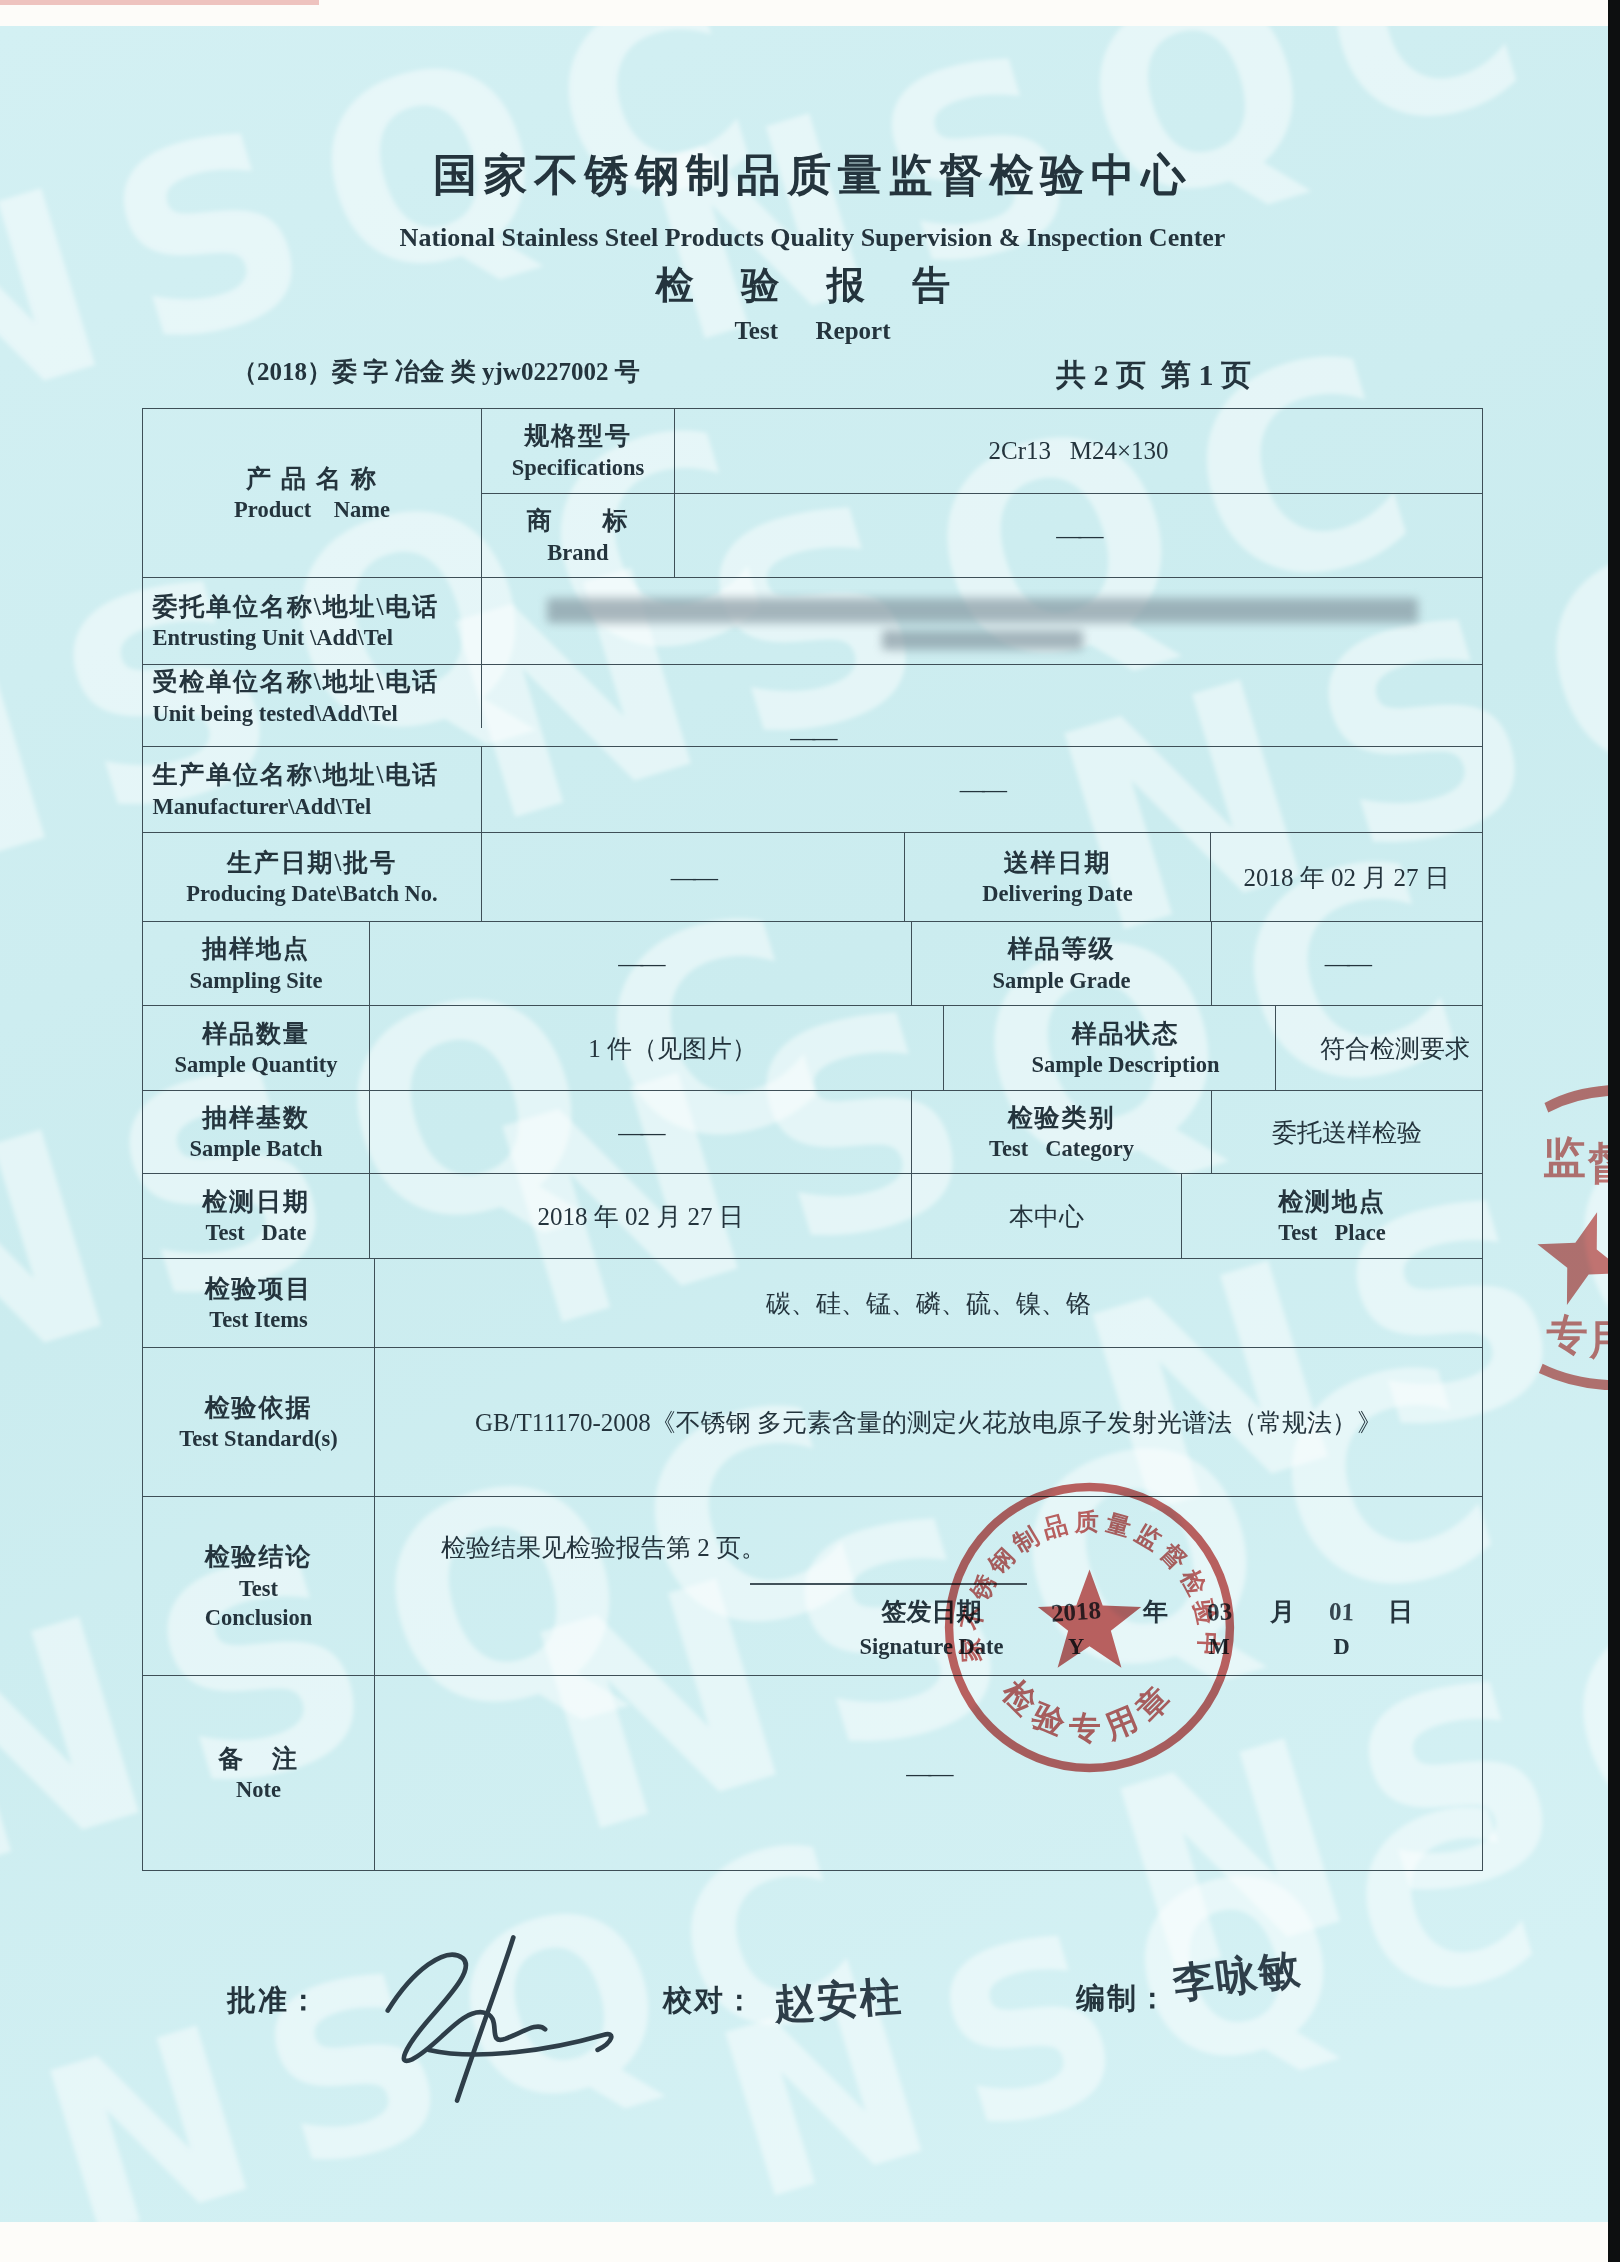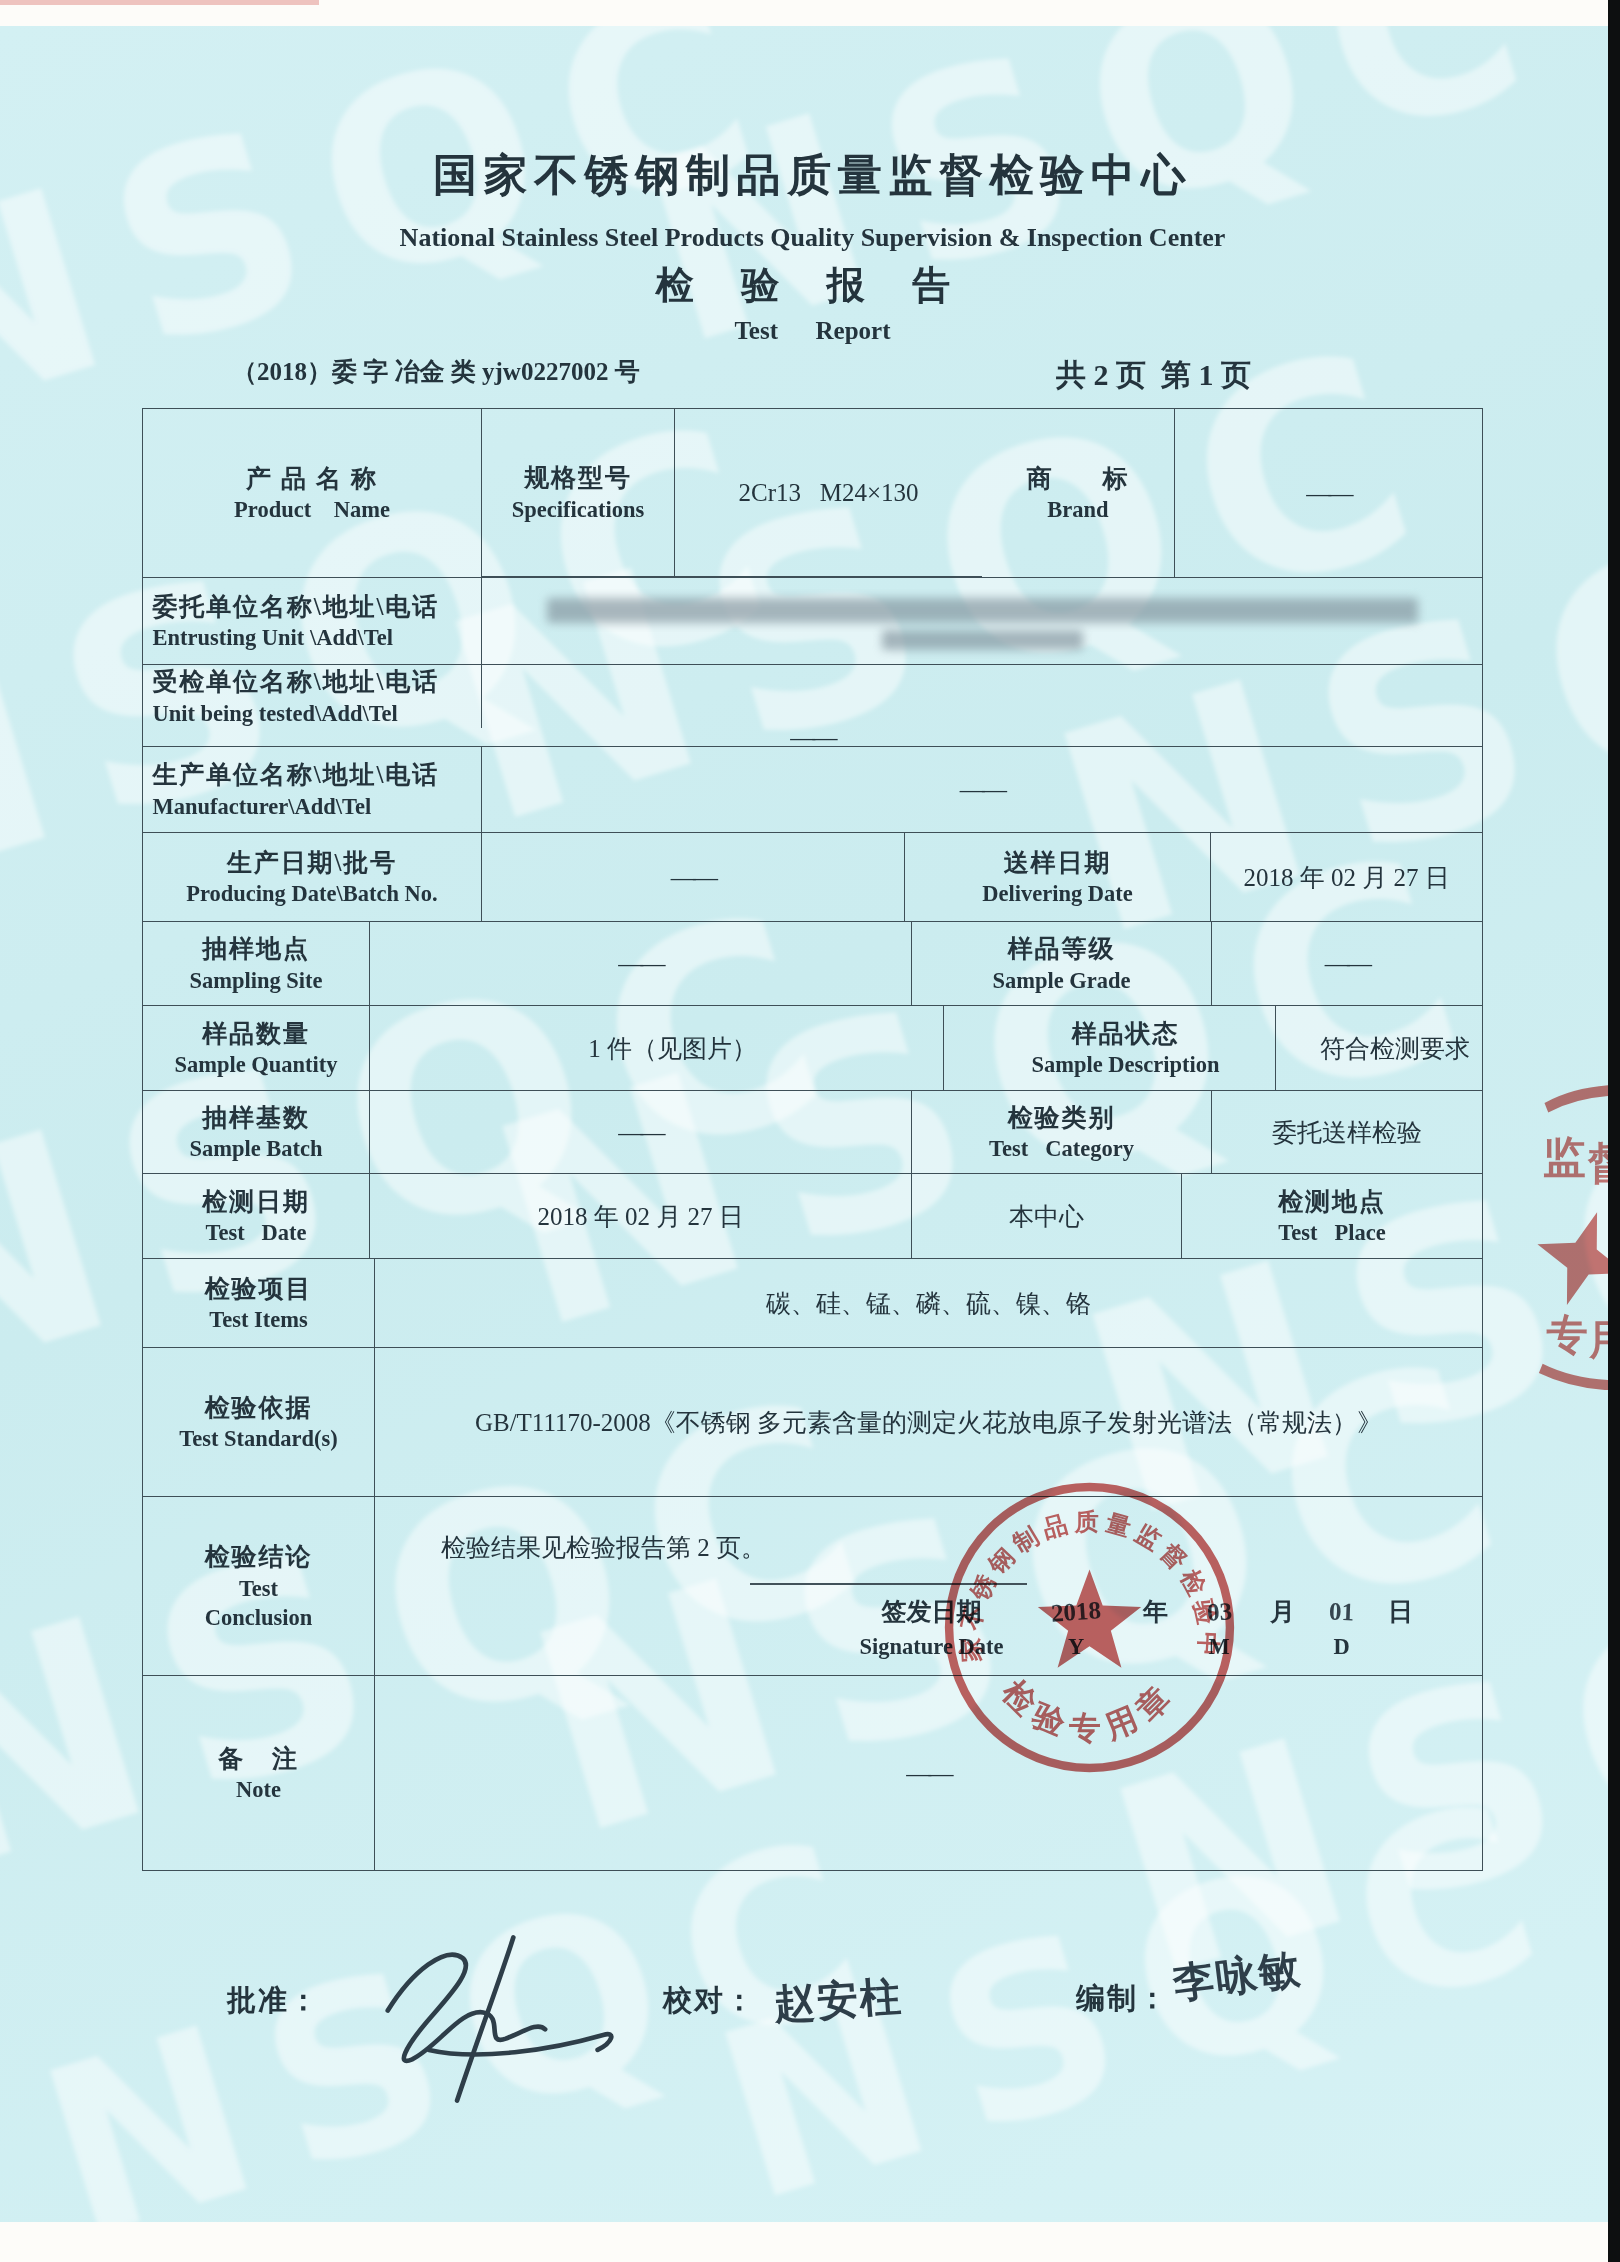--- a/index.html
+++ b/index.html
@@ -38,21 +38,21 @@
   .le{font-size:22.5px;font-weight:600;line-height:1.3;white-space:pre;}
   .val{font-size:25px;font-weight:500;white-space:pre-wrap;text-align:center;line-height:1.4;}
   .dash{letter-spacing:-2.8px;}
   .left-lab{align-items:flex-start;padding-left:9.4px;}
   .w362{width:339px;} .w425{width:398px;} .w206{width:193px;} .w451{width:423px;}
   .w327{width:306px;} .w242{width:227px;} .w578{width:542px;} .w320{width:300px;} .w248{width:232px;}
   .flex1{flex:1;}
   .r1{height:169px;} .r2{height:87px;} .r3{height:82px;flex-direction:column;} .r4{height:86px;} .r5{height:89px;}
   .r6{height:84px;} .r7{height:85px;gap:32px;} .r8{height:83px;} .r9{height:85px;} .r10{height:89px;}
   .r11{height:149px;} .r12{height:179px;} .r13{height:194px;}
-  .r1right{flex:1;display:flex;flex-direction:row;}
+  .r1right{flex:1;display:flex;flex-direction:column;}
   .r1sub{flex:1;display:flex;border-bottom:1.9px solid var(--bd);}
   .r1sub:last-child{border-bottom:none;}
   .redact{background:#7d8e98;filter:blur(4.7px);opacity:.62;border-radius:2.8px;}
   .redact.l1{width:871px;height:25px;margin:5.6px 0 7.5px 0;}
   .redact.l2{width:201px;height:19.7px;}
   
   .conc{position:relative;display:block;}
   .conc-val{position:absolute;left:66px;top:34px;font-size:25px;font-weight:500;}
   .conc-line{position:absolute;left:375px;top:86px;width:277px;border-top:2.8px solid #42525a;}
   .sd{position:absolute;left:473px;top:92px;display:flex;align-items:flex-start;}

